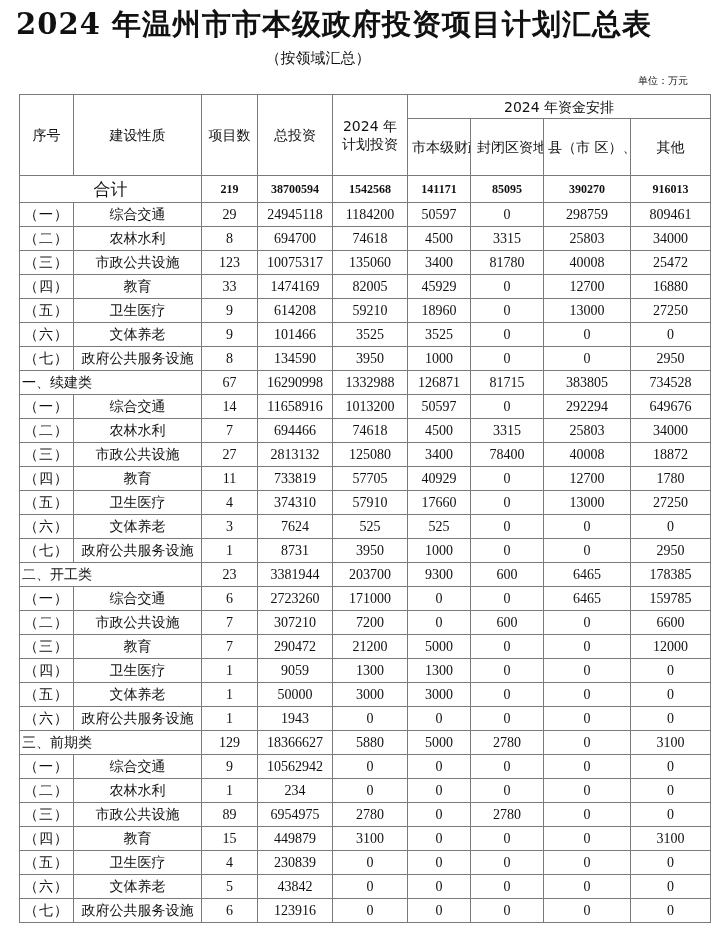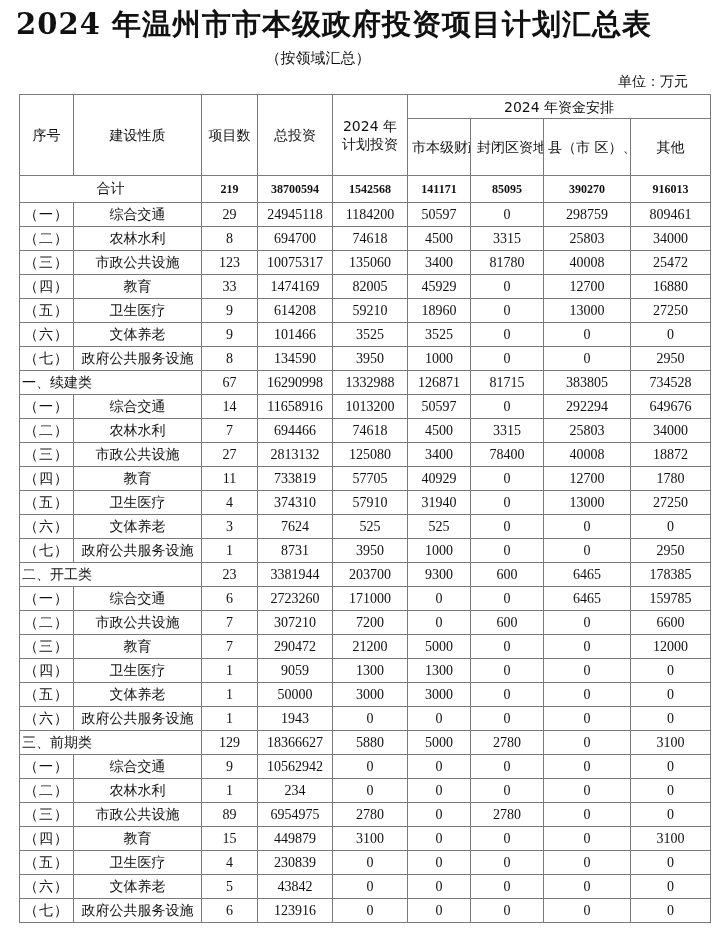--- a/index.html
+++ b/index.html
@@ -34,21 +34,21 @@
     width: 636px;
     text-align: center;
     font-size: 15px;
     line-height: 20px;
     font-family: "DejaVu Sans", "Liberation Sans", sans-serif;
   }
   .unit {
     position: absolute;
     top: 72px;
     right: 34px;
-    font-size: 14px;
+    font-size: 10px;
     line-height: 18px;
     font-family: "DejaVu Sans", "Liberation Sans", sans-serif;
   }
   table.summary {
     position: absolute;
     top: 94px;
     left: 19px;
     border-collapse: collapse;
     table-layout: fixed;
     width: 691px;
@@ -64,21 +64,21 @@
   }
   th {
     font-family: "DejaVu Sans", "Liberation Sans", sans-serif;
     font-size: 14px;
     line-height: 18px;
   }
   th.wrap { white-space: normal; border-radius: 11px; }
   tr.hdr1 th { height: 23px; }
   tr.hdr2 th { height: 56px; }
   tr.total td { height: 26px; font-weight: bold; font-size: 12px; font-family: Liberation Serif, serif; }
-  tr.total td.lbl { font-family: "DejaVu Sans", "Liberation Sans", sans-serif; font-weight: normal; font-size: 14px; }
+  tr.total td.lbl { font-family: "DejaVu Sans", "Liberation Sans", sans-serif; font-weight: normal; font-size: 17px; }
   tr.row td { height: 23px; font-size: 14px; font-family: "Liberation Serif", "DejaVu Serif", serif; }
   td.seq { font-family: "DejaVu Sans", "Liberation Sans", sans-serif; font-size: 13px; letter-spacing: 1px; }
   td.name { font-family: "DejaVu Sans", "Liberation Sans", sans-serif; font-size: 13.5px; margin-left: 34px; }
   td.cat { text-align: left !important; padding-left: 2px !important; font-family: "DejaVu Sans", "Liberation Sans", sans-serif; font-size: 13.5px; }
 </style>
 </head>
 <body>
 
 <div class="title">2024 年温州市市本级政府投资项目计划汇总表</div>
 <div class="subtitle">（按领域汇总）</div>
@@ -256,21 +256,21 @@
         <td>0</td>
         <td>12700</td>
         <td>1780</td>
       </tr>
       <tr class="row">
         <td class="seq">（五）</td>
         <td class="name">卫生医疗</td>
         <td>4</td>
         <td>374310</td>
         <td>57910</td>
-        <td>31940</td>
+        <td>17660</td>
         <td>0</td>
         <td>13000</td>
         <td>27250</td>
       </tr>
       <tr class="row">
         <td class="seq">（六）</td>
         <td class="name">文体养老</td>
         <td>3</td>
         <td>7624</td>
         <td>525</td>

